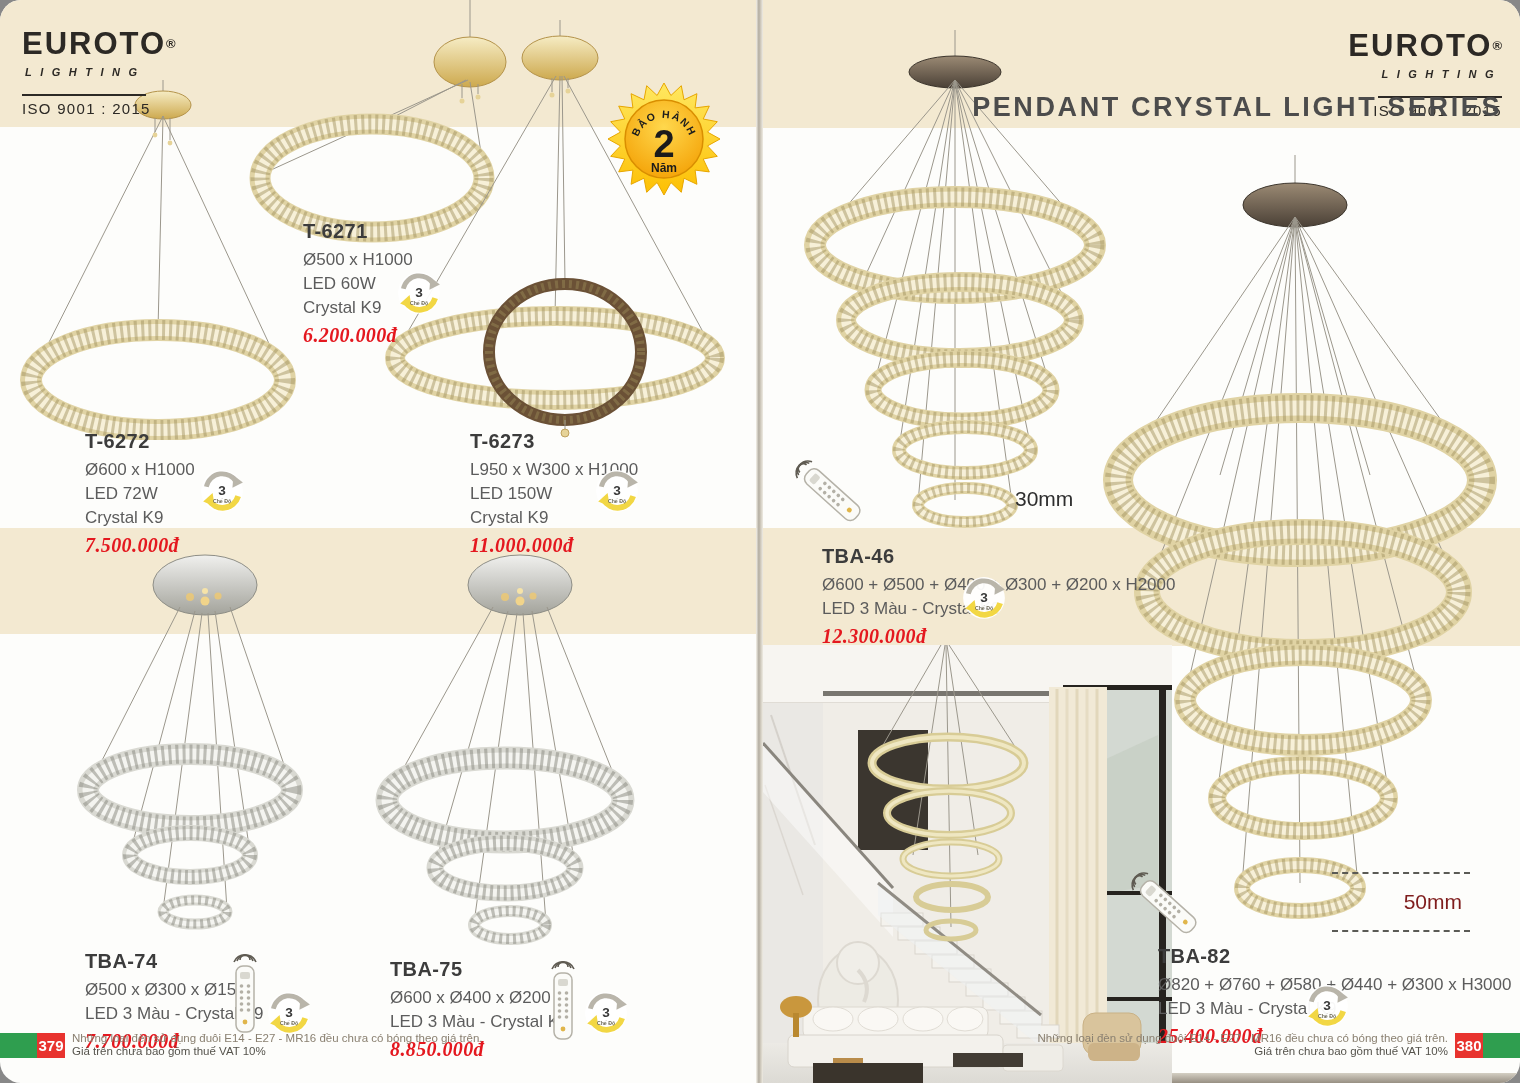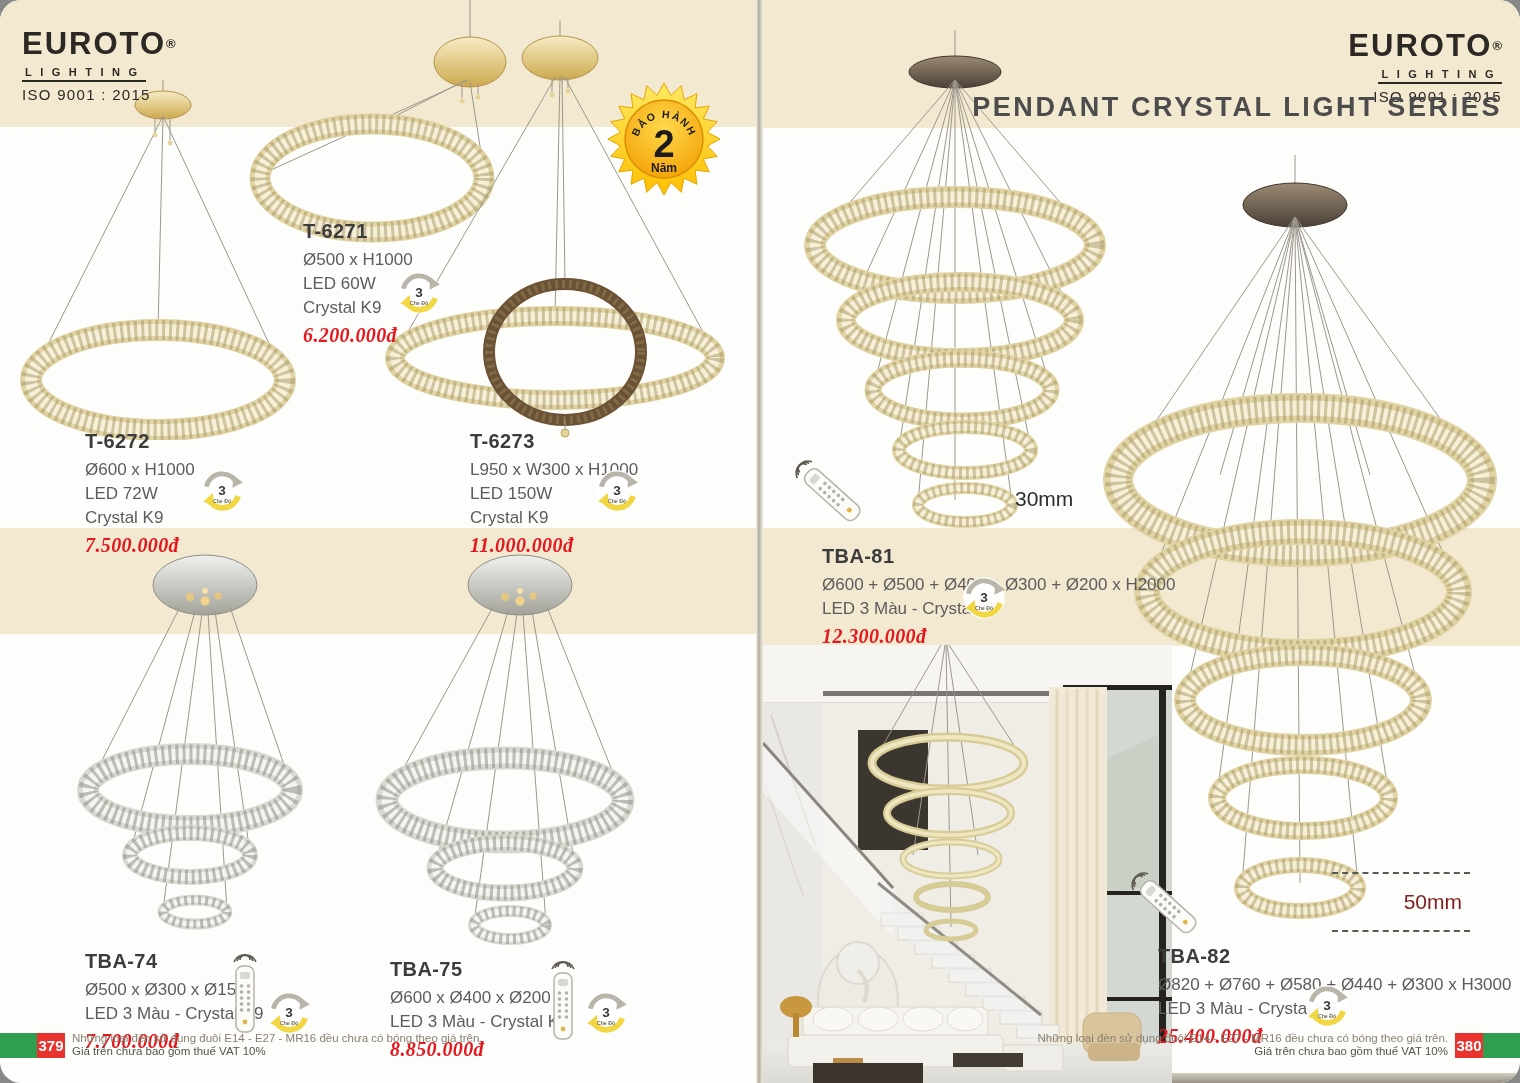--- a/index.html
+++ b/index.html
@@ -10,21 +10,21 @@
   .gutter{left:756px;top:0;width:7px;height:1083px;
           background:linear-gradient(90deg,#f5f2ea,#b2aca0 40%,#c9c3b6 60%,#efece3);}
   .shadow-bottom{background:linear-gradient(180deg,#d4cfc3,#978f82);}
 
   
   .logo{color:#2c2925;}
   .logo.right{text-align:right;}
   .lg-name{font-size:31px;font-weight:800;letter-spacing:2px;}
   .lg-reg{font-size:13px;font-weight:700;vertical-align:super;}
   .lg-tag{display:inline-block;font-size:11px;font-weight:700;letter-spacing:8.5px;
-          border-bottom:2px solid #2c2925;padding:1px 0 2px 3px;margin-top:1px;}
+          border-bottom:2px solid #2c2925;padding:1px 0 16px 3px;margin-top:1px;font-style:italic;}
   .lg-iso{font-size:15px;letter-spacing:1.3px;margin-top:4px;}
 
   .series-title{font-size:27px;letter-spacing:2.6px;color:#4c4c4c;font-weight:700;}
 
   
   .ptext .model{font-size:20px;font-weight:700;color:#3c3c3c;letter-spacing:.4px;margin-bottom:5px;}
   .ptext .spec{font-size:17px;color:#5c5c5c;line-height:24px;}
   .ptext .price{font-family:"Liberation Serif",serif;font-style:italic;font-weight:700;
                 font-size:20px;color:#e4181f;margin-top:4px;letter-spacing:.4px;}
 
@@ -400,21 +400,21 @@
   </div>
 
   <div class="abs ptext" style="left:390px;top:958px">
     <div class="model">TBA-75</div>
     <div class="spec">Ø600 x Ø400 x Ø200</div>
     <div class="spec">LED 3 Màu - Crystal K9</div>
     <div class="price">8.850.000đ</div>
   </div>
 
   <div class="abs ptext" style="left:822px;top:545px">
-    <div class="model">TBA-81</div>
+    <div class="model">TBA-46</div>
     <div class="spec">Ø600 + Ø500 + Ø400 + Ø300 + Ø200 x H2000</div>
     <div class="spec">LED 3 Màu - Crystal K9</div>
     <div class="price">12.300.000đ</div>
   </div>
 
   <div class="abs ptext" style="left:1158px;top:945px">
     <div class="model">TBA-82</div>
     <div class="spec">Ø820 + Ø760 + Ø580 + Ø440 + Ø300 x H3000</div>
     <div class="spec">LED 3 Màu - Crystal K9</div>
     <div class="price">25.400.000đ</div>

